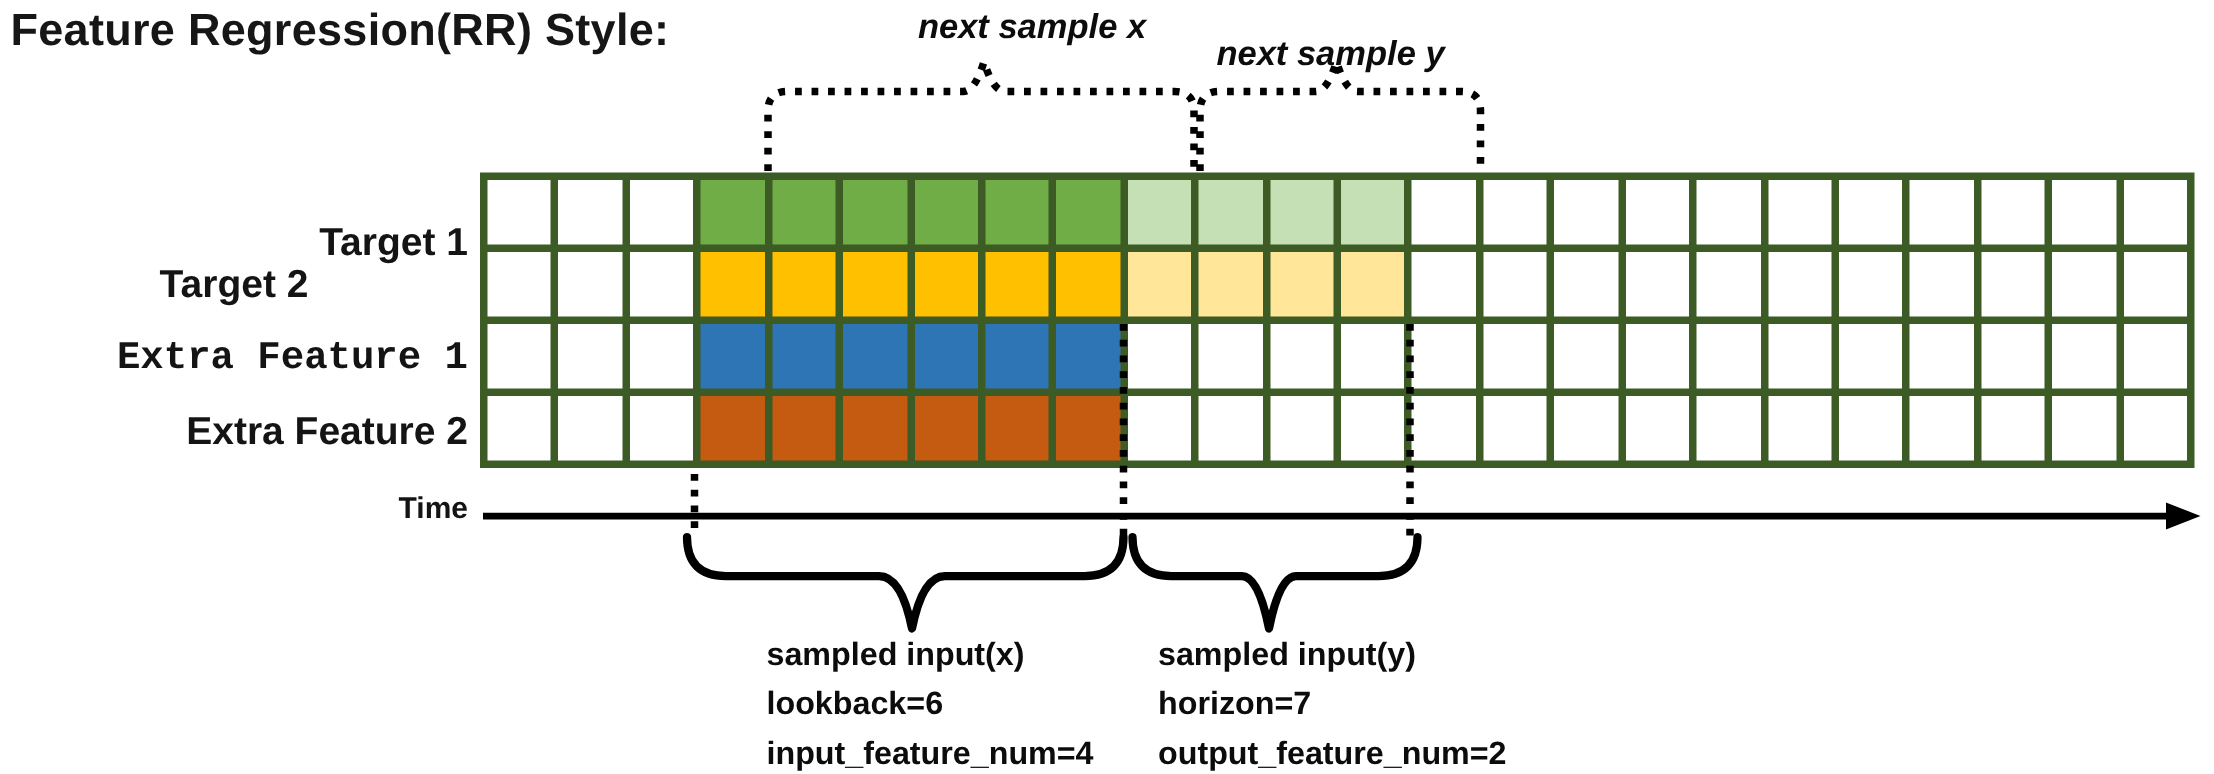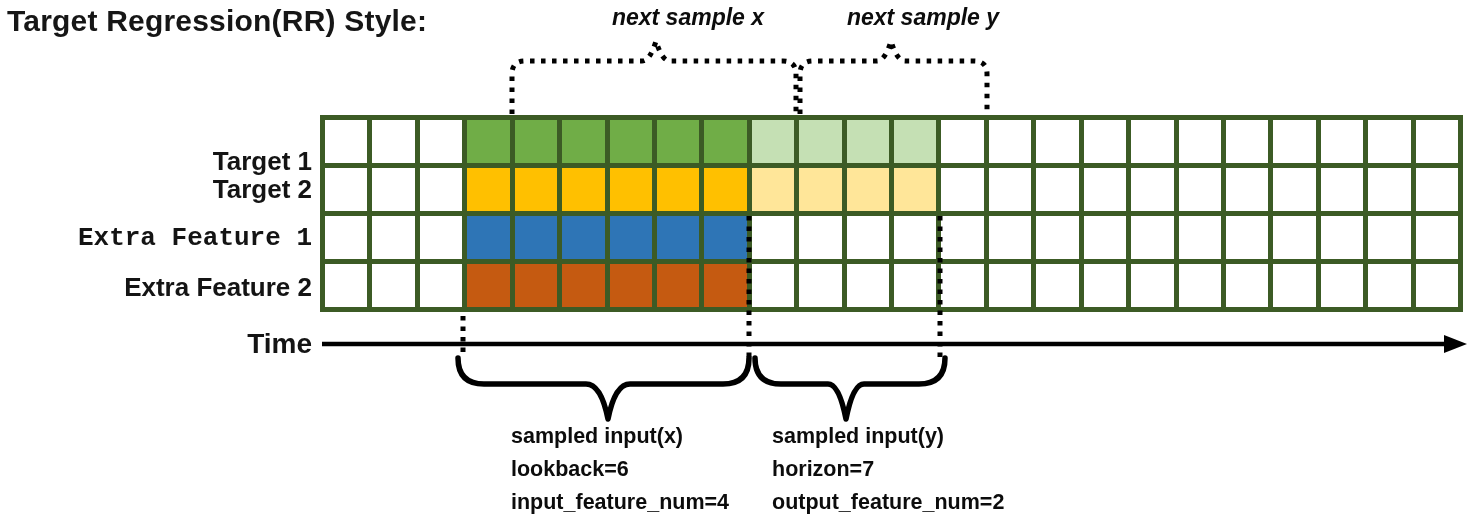--- a/index.html
+++ b/index.html
@@ -21,38 +21,38 @@
     gap:5px;padding:5px;box-sizing:border-box;
   }
   .cell{width:100%;height:100%;}
   .overlay{position:absolute;left:0;top:0;pointer-events:none;}
   .sample-label{
     position:absolute;top:4px;transform:translateX(-50%);
     font-size:23px;font-style:italic;font-weight:600;color:#0c0c0c;white-space:nowrap;
   }
   .time-label{
     position:absolute;left:150px;top:328px;width:162px;text-align:right;
-    font-size:28px;font-weight:700;color:#141414;
+    font-size:20px;font-weight:700;color:#141414;
   }
   .annot{
     position:absolute;top:420px;font-size:21.5px;font-weight:600;
     line-height:33px;color:#0c0c0c;white-space:nowrap;
   }
   .annot-input{left:511px;}
   .annot-output{left:772px;}
 </style>
 </head>
 <body>
 
 <div class="canvas">
 
-  <h1 class="title">Target Regression(RR) Style:</h1>
+  <h1 class="title">Feature Regression(RR) Style:</h1>
 
   <div class="row-label" style="top:124px;margin-top:21px;">Target 1</div>
-  <div class="row-label" style="top:173px;">Target 2</div>
+  <div class="row-label" style="top:173px;text-align:center;">Target 2</div>
   <div class="row-label" style="top:222px;font-family:Liberation Mono, monospace;">Extra Feature 1</div>
   <div class="row-label" style="top:271px;">Extra Feature 2</div>
 
   <div class="grid" id="sampling-grid" style="background: rgb(60, 91, 37);">
       <div class="cell" style="background: rgb(255, 255, 255);"></div>
       <div class="cell" style="background: rgb(255, 255, 255);"></div>
       <div class="cell" style="background: rgb(255, 255, 255);"></div>
       <div class="cell" style="background: rgb(112, 173, 71);"></div>
       <div class="cell" style="background: rgb(112, 173, 71);"></div>
       <div class="cell" style="background: rgb(112, 173, 71);"></div>
@@ -158,21 +158,21 @@
     <path d="M 940 216 L 940 358" fill="none" stroke="#000" stroke-width="5" stroke-dasharray="4.5 6"></path>
 
     <path d="M 322 344 L 1448 344" stroke="#000" stroke-width="4.5"></path>
     <polygon points="1467,344 1444,335 1444,353" fill="#000"></polygon>
 
     <path d="M 458 358 Q 458 384 484 384 L 586 384 Q 601 384 608 419 Q 615 384 630 384 L 723 384 Q 749 384 749 358" fill="none" stroke="#000" stroke-width="5.5" stroke-linecap="round" stroke-linejoin="round"></path>
     <path d="M 755 358 Q 755 384 781 384 L 828 384 Q 839 384 846 419 Q 853 384 864 384 L 919 384 Q 945 384 945 358" fill="none" stroke="#000" stroke-width="5.5" stroke-linecap="round" stroke-linejoin="round"></path>
   </svg>
 
   <div class="sample-label" style="left:648px;margin-left:40px;">next sample x</div>
-  <div class="sample-label" style="left:923px;">next sample y</div>
+  <div class="sample-label" style="left:887px;margin-top:18px;">next sample y</div>
 
   <div class="time-label">Time</div>
 
   <div class="annot annot-input">
     <div>sampled input(x)</div>
     <div>lookback=6</div>
     <div>input_feature_num=4</div>
   </div>
 
   <div class="annot annot-output">

